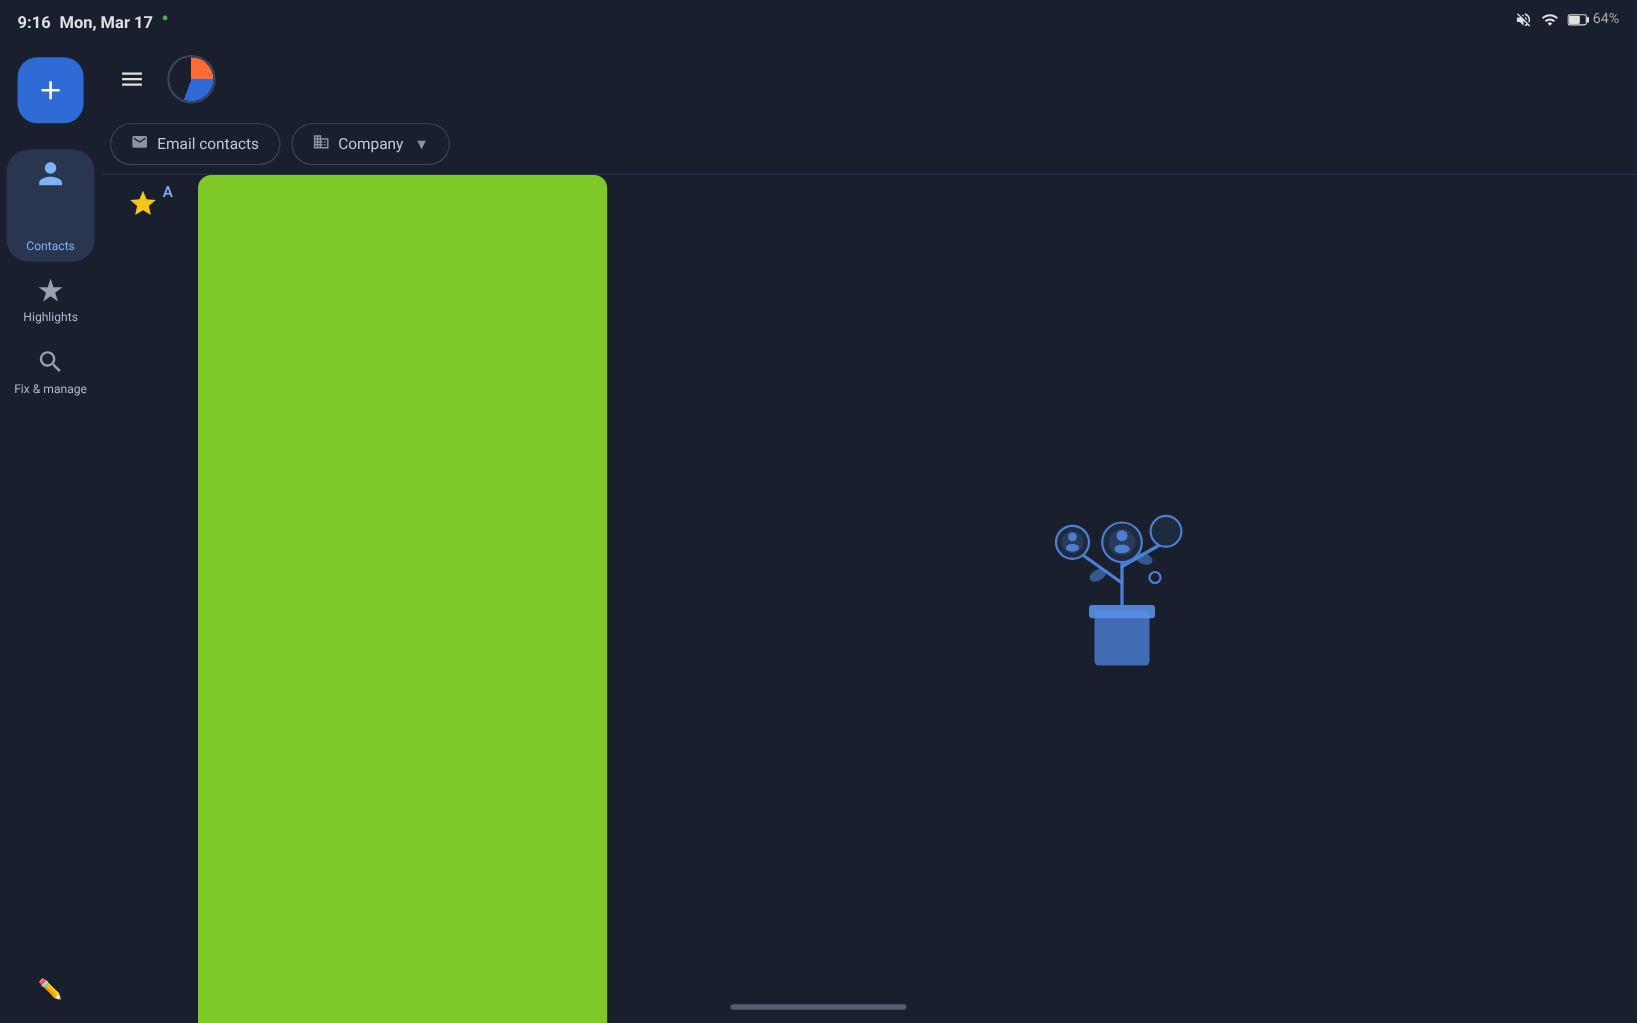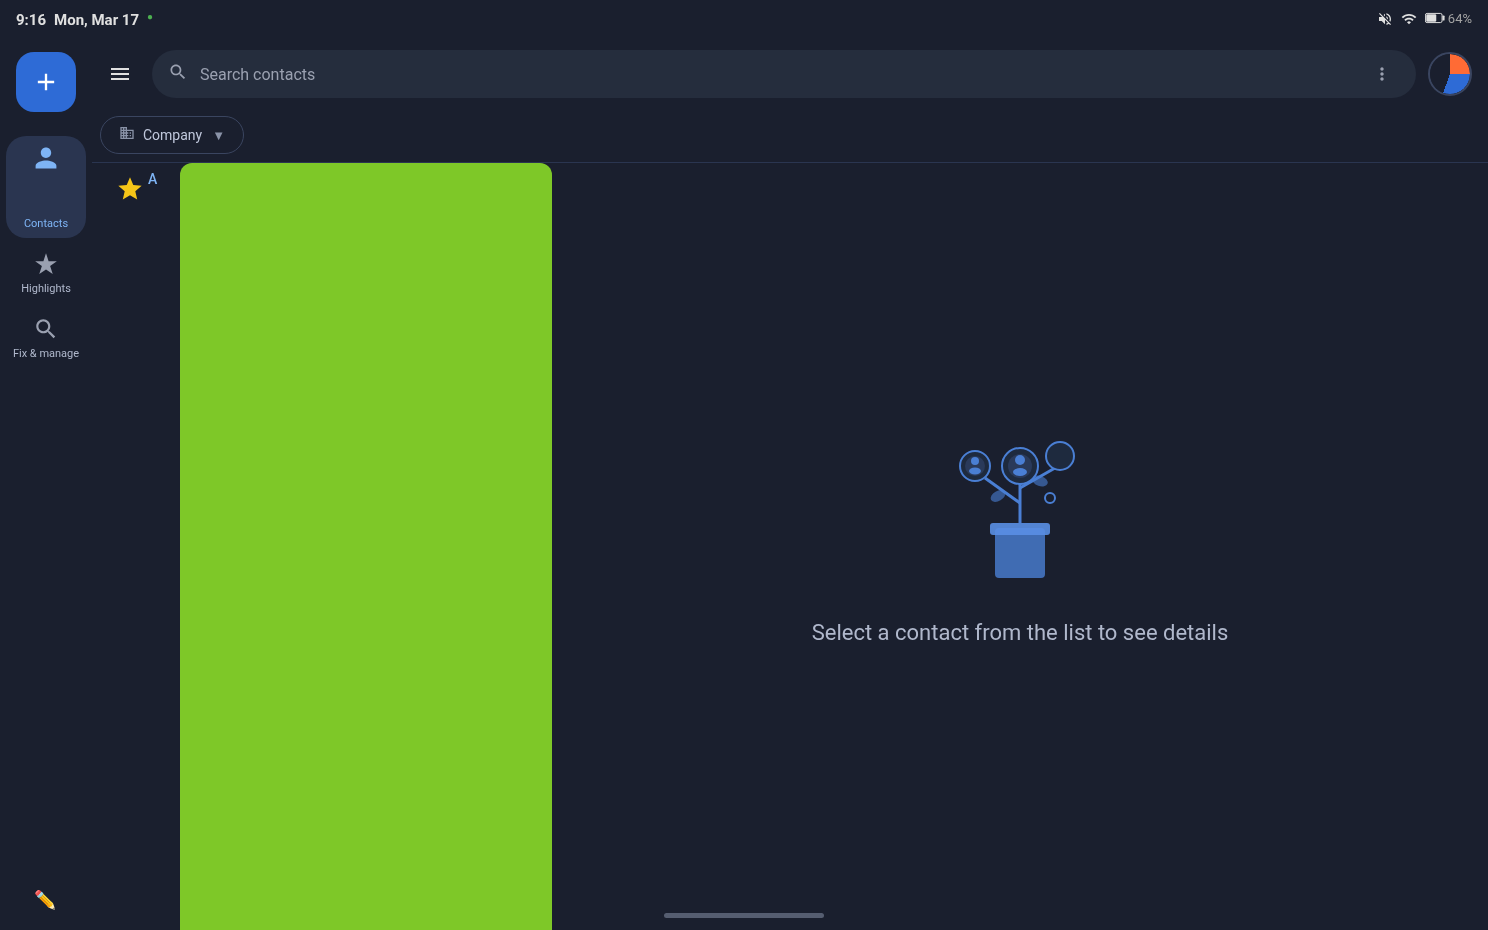--- a/index.html
+++ b/index.html
@@ -394,41 +394,36 @@
 
   <div class="top-bar-area">
 
     <div class="top-bar">
       <div class="hamburger-btn">
         <svg width="24" height="24" viewBox="0 0 24 24" fill="#e0e0e0">
           <path d="M3 18h18v-2H3v2zm0-5h18v-2H3v2zm0-7v2h18V6H3z"></path>
         </svg>
       </div>
 
-      <div class="search-bar">
-        <span class="search-icon">
-          <svg width="20" height="20" viewBox="0 0 24 24" fill="#9aa0b0">
-            <path d="M15.5 14h-.79l-.28-.27C15.41 12.59 16 11.11 16 9.5 16 5.91 13.09 3 9.5 3S3 5.91 3 9.5 5.91 16 9.5 16c1.61 0 3.09-.59 4.23-1.57l.27.28v.79l5 4.99L20.49 19l-4.99-5zm-6 0C7.01 14 5 11.99 5 9.5S7.01 5 9.5 5 14 7.01 14 9.5 11.99 14 9.5 14z"></path>
+
+      <div class="avatar-btn">
+        <div class="avatar-circle"></div>
+      </div>
+    </div>
+
+    <div class="filter-tabs">
+
+      <div class="filter-tab">
+        <span class="filter-tab-icon">
+          <svg width="16" height="16" viewBox="0 0 24 24" fill="#8a93a8">
+            <path d="M20 4H4c-1.1 0-2 .9-2 2v12c0 1.1.9 2 2 2h16c1.1 0 2-.9 2-2V6c0-1.1-.9-2-2-2zm0 4l-8 5-8-5V6l8 5 8-5v2z"></path>
           </svg>
         </span>
-        <span class="search-input-text">Search contacts</span>
-        <div class="search-more-btn">
-          <svg width="20" height="20" viewBox="0 0 24 24" fill="#9aa0b0">
-            <path d="M12 8c1.1 0 2-.9 2-2s-.9-2-2-2-2 .9-2 2 .9 2 2 2zm0 2c-1.1 0-2 .9-2 2s.9 2 2 2 2-.9 2-2-.9-2-2-2zm0 6c-1.1 0-2 .9-2 2s.9 2 2 2 2-.9 2-2-.9-2-2-2z"></path>
-          </svg>
-        </div>
-      </div>
-
-      <div class="avatar-btn">
-        <div class="avatar-circle"></div>
-      </div>
-    </div>
-
-    <div class="filter-tabs">
-
+        <span>Email contacts</span>
+      </div>
 
       <div class="filter-tab">
         <span class="filter-tab-icon">
           <svg width="16" height="16" viewBox="0 0 24 24" fill="#8a93a8">
             <path d="M12 7V3H2v18h20V7H12zM6 19H4v-2h2v2zm0-4H4v-2h2v2zm0-4H4V9h2v2zm0-4H4V5h2v2zm4 12H8v-2h2v2zm0-4H8v-2h2v2zm0-4H8V9h2v2zm0-4H8V5h2v2zm10 12h-8v-2h2v-2h-2v-2h2v-2h-2V9h8v10zm-2-8h-2v2h2v-2zm0 4h-2v2h2v-2z"></path>
           </svg>
         </span>
         <span>Company</span>
         <span class="filter-tab-arrow">▼</span>
       </div>
@@ -479,19 +474,18 @@
 
             <circle cx="140" cy="68" r="14" fill="#1e2a3e" stroke="#4a7fd4" stroke-width="2"></circle>
 
             <circle cx="130" cy="110" r="5" fill="none" stroke="#4a7fd4" stroke-width="2"></circle>
 
             <ellipse cx="78" cy="108" rx="8" ry="5" fill="#4a7fd4" opacity="0.6" transform="rotate(-30 78 108)"></ellipse>
             <ellipse cx="120" cy="93" rx="8" ry="5" fill="#4a7fd4" opacity="0.6" transform="rotate(20 120 93)"></ellipse>
           </svg>
         </div>
 
-        <div class="empty-text">Select a contact from the list to see details</div>
       </div>
     </div>
   </div>
 </div>
 
 <div class="bottom-indicator"></div>
 
 </body></html>

